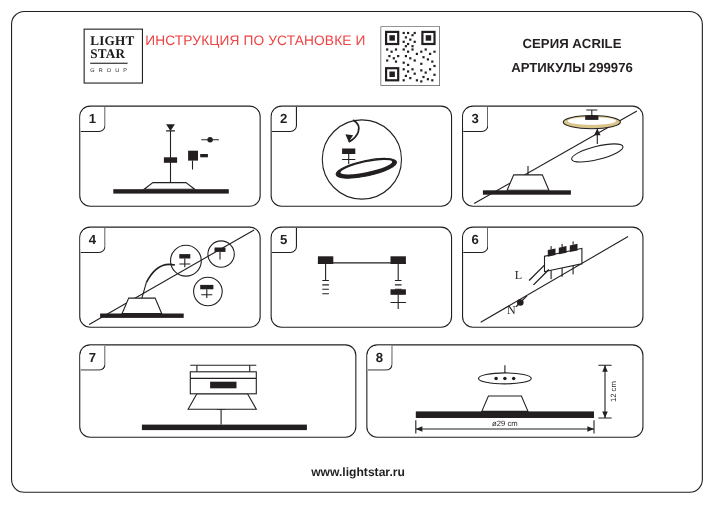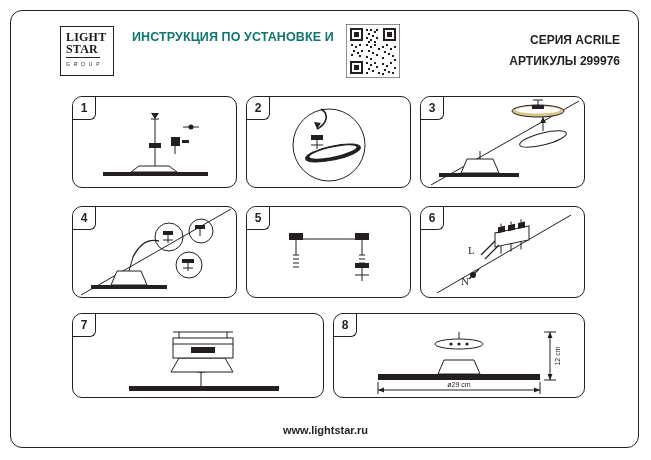--- a/index.html
+++ b/index.html
@@ -32,21 +32,21 @@
   
   .header {
     position: absolute;
     left: 60px;
     top: 22px;
     width: 540px;
     height: 60px;
   }
   .logo {
     position: absolute;
-    left: 0;
+    left: 16px;
     top: 4px;
     width: 54px;
     height: 50px;
     border: 1px solid #231f20;
     box-sizing: border-box;
     padding: 4px 0 0 5px;
   }
   .logo .l1, .logo .l2 {
     font-family: "Liberation Serif", serif;
     font-weight: bold;
@@ -66,39 +66,39 @@
     height: 1px;
     background: #231f20;
     margin: 2px 0 2px 0;
   }
   .title {
     position: absolute;
     left: 72px;
     top: 6px;
     width: 236px;
     font-size: 12.5px;
-    font-weight: bold;
+    font-weight: normal;
     line-height: 18px;
     letter-spacing: .1px;
-    color: #0f766e;
+    color: #ef4444;
   }
   .qr {
     position: absolute;
     left: 286px;
     top: 2px;
     width: 54px;
     height: 54px;
   }
   .qr svg { display: block; }
   .series {
     position: absolute;
     left: 360px;
     top: 8px;
     width: 200px;
-    text-align: right;
+    text-align: center;
     font-size: 12px;
     font-weight: bold;
     line-height: 21px;
     color: #231f20;
   }
 
   
   .box {
     position: absolute;
     border: 1px solid #231f20;

